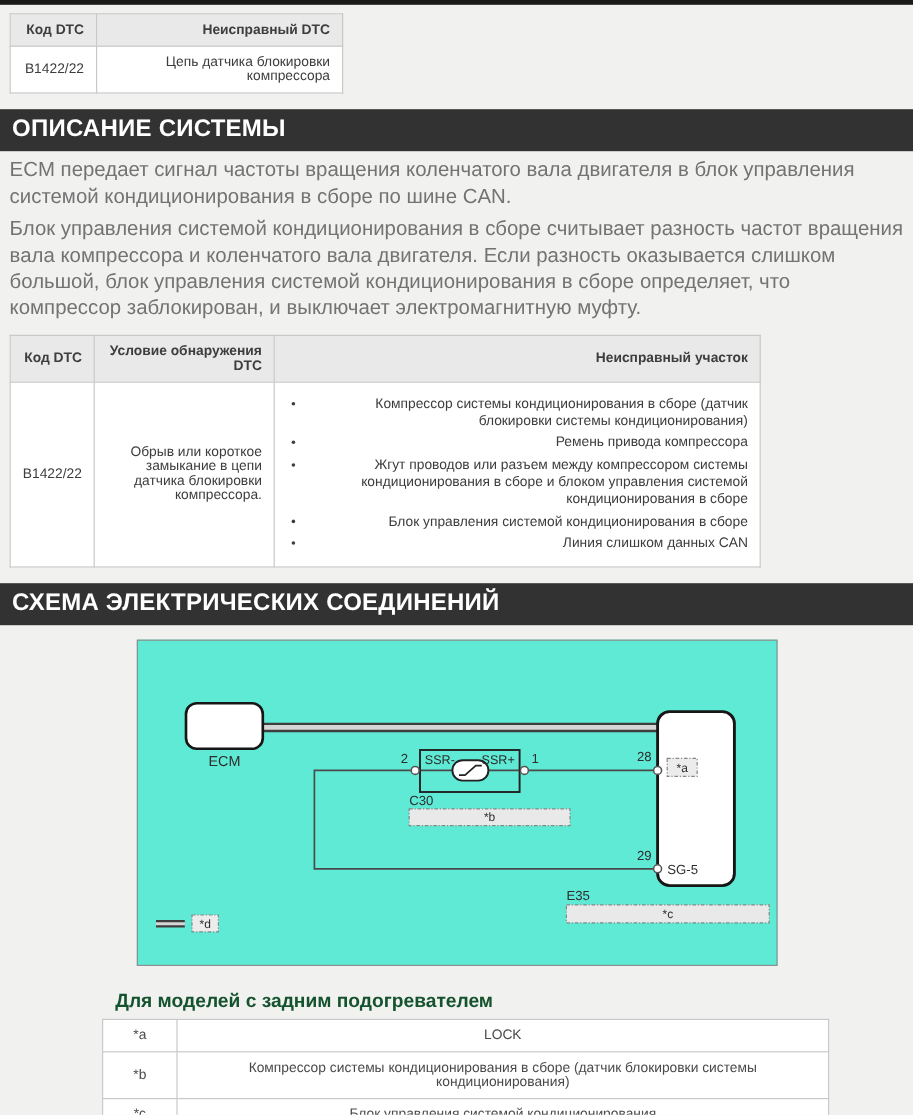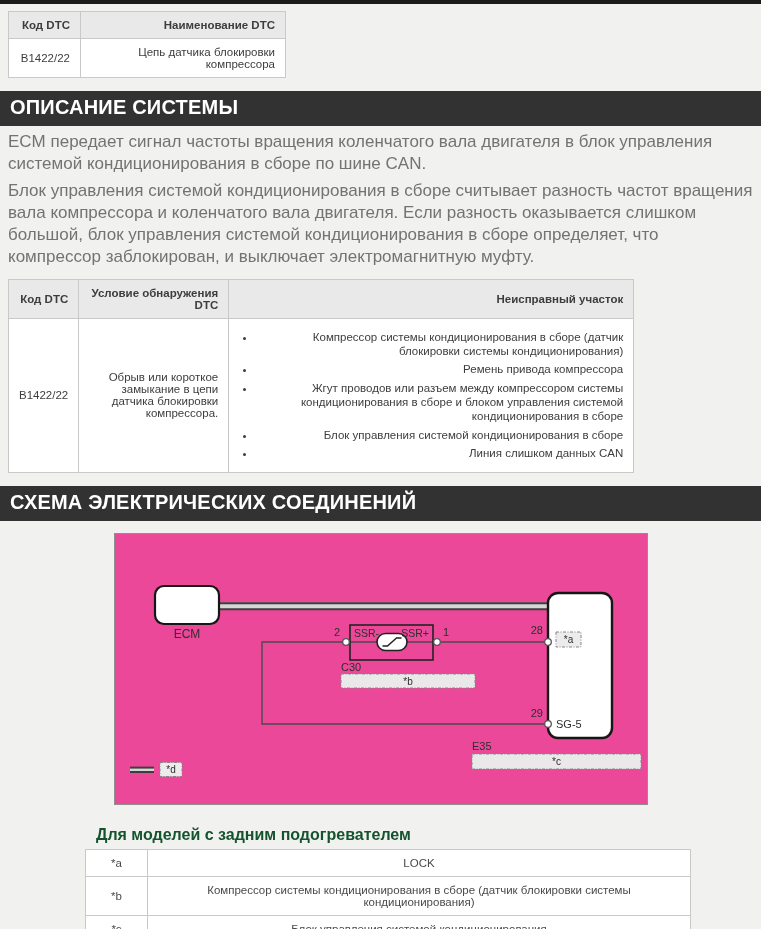--- a/index.html
+++ b/index.html
@@ -35,21 +35,21 @@
     margin:5px 8px 0 8px; max-width:750px;
   }
 
   #detect-table { margin:10px 0 0 8px; }
   #detect-table td.code-cell, #detect-table td.cond-cell { vertical-align:middle; }
   ul.fault-list { margin:2px 0; padding-left:17px; }
   ul.fault-list li { margin:4px 0; line-height:1.25; }
 
   .diagram-wrap {
     width:534px; height:272px; margin:12px 0 0 114px;
-    background:#ec4899; border:1px solid #8f8f8f;
+    background:#5eead4; border:1px solid #8f8f8f;
   }
   svg text { font-family:"Liberation Sans", sans-serif; fill:#2e2e2e; }
 
   .legend-caption {
     font-size:16px; font-weight:bold; color:#14532d;
     margin:21px 0 5px 96px;
   }
   #legend-table { margin-left:85px; width:606px; }
   #legend-table td { text-align:center; padding:7px 8px; color:#4a4a4a; }
 </style>
@@ -59,21 +59,21 @@
 <div class="top-strip"></div>
 
 <table class="tbl" id="dtc-table">
   <colgroup>
       <col style="width:72px">
       <col style="width:205px">
     </colgroup>
   <thead>
     <tr>
       <th>Код DTC</th>
-      <th>Наименование DTC</th>
+      <th>Неисправный DTC</th>
     </tr>
   </thead>
   <tbody>
     <tr>
       <td>B1422/22</td>
       <td>Цепь датчика блокировки компрессора</td>
     </tr>
   </tbody>
 </table>
 

